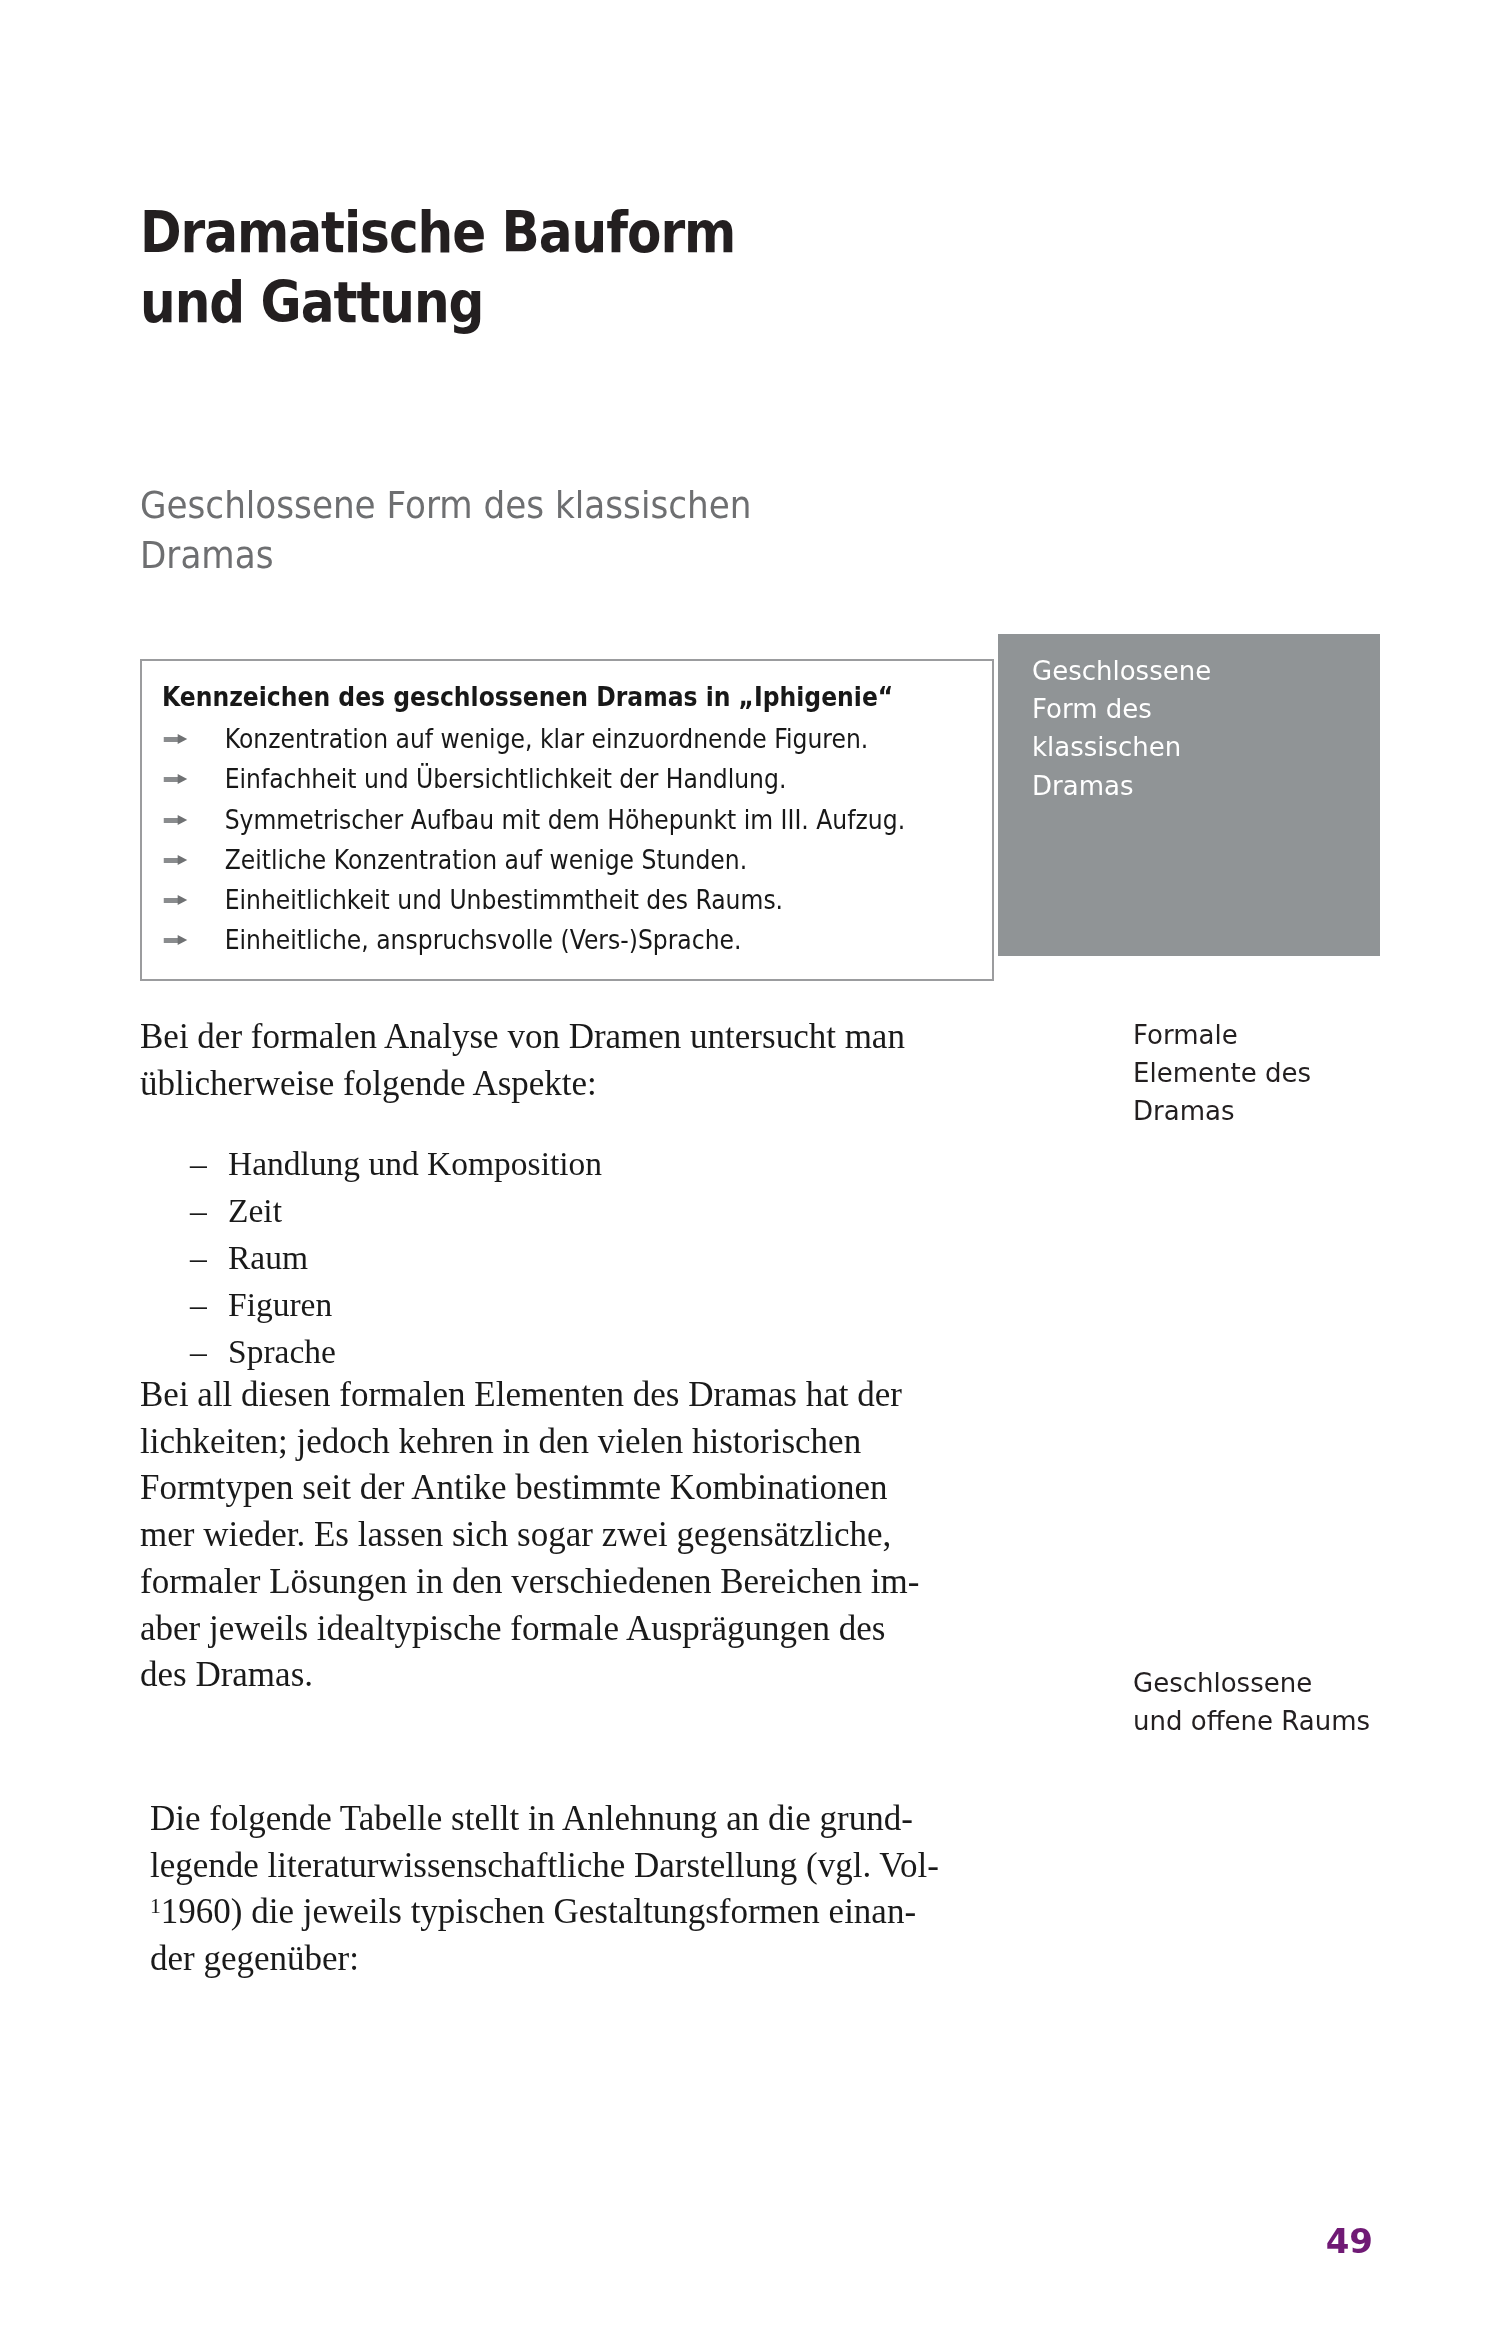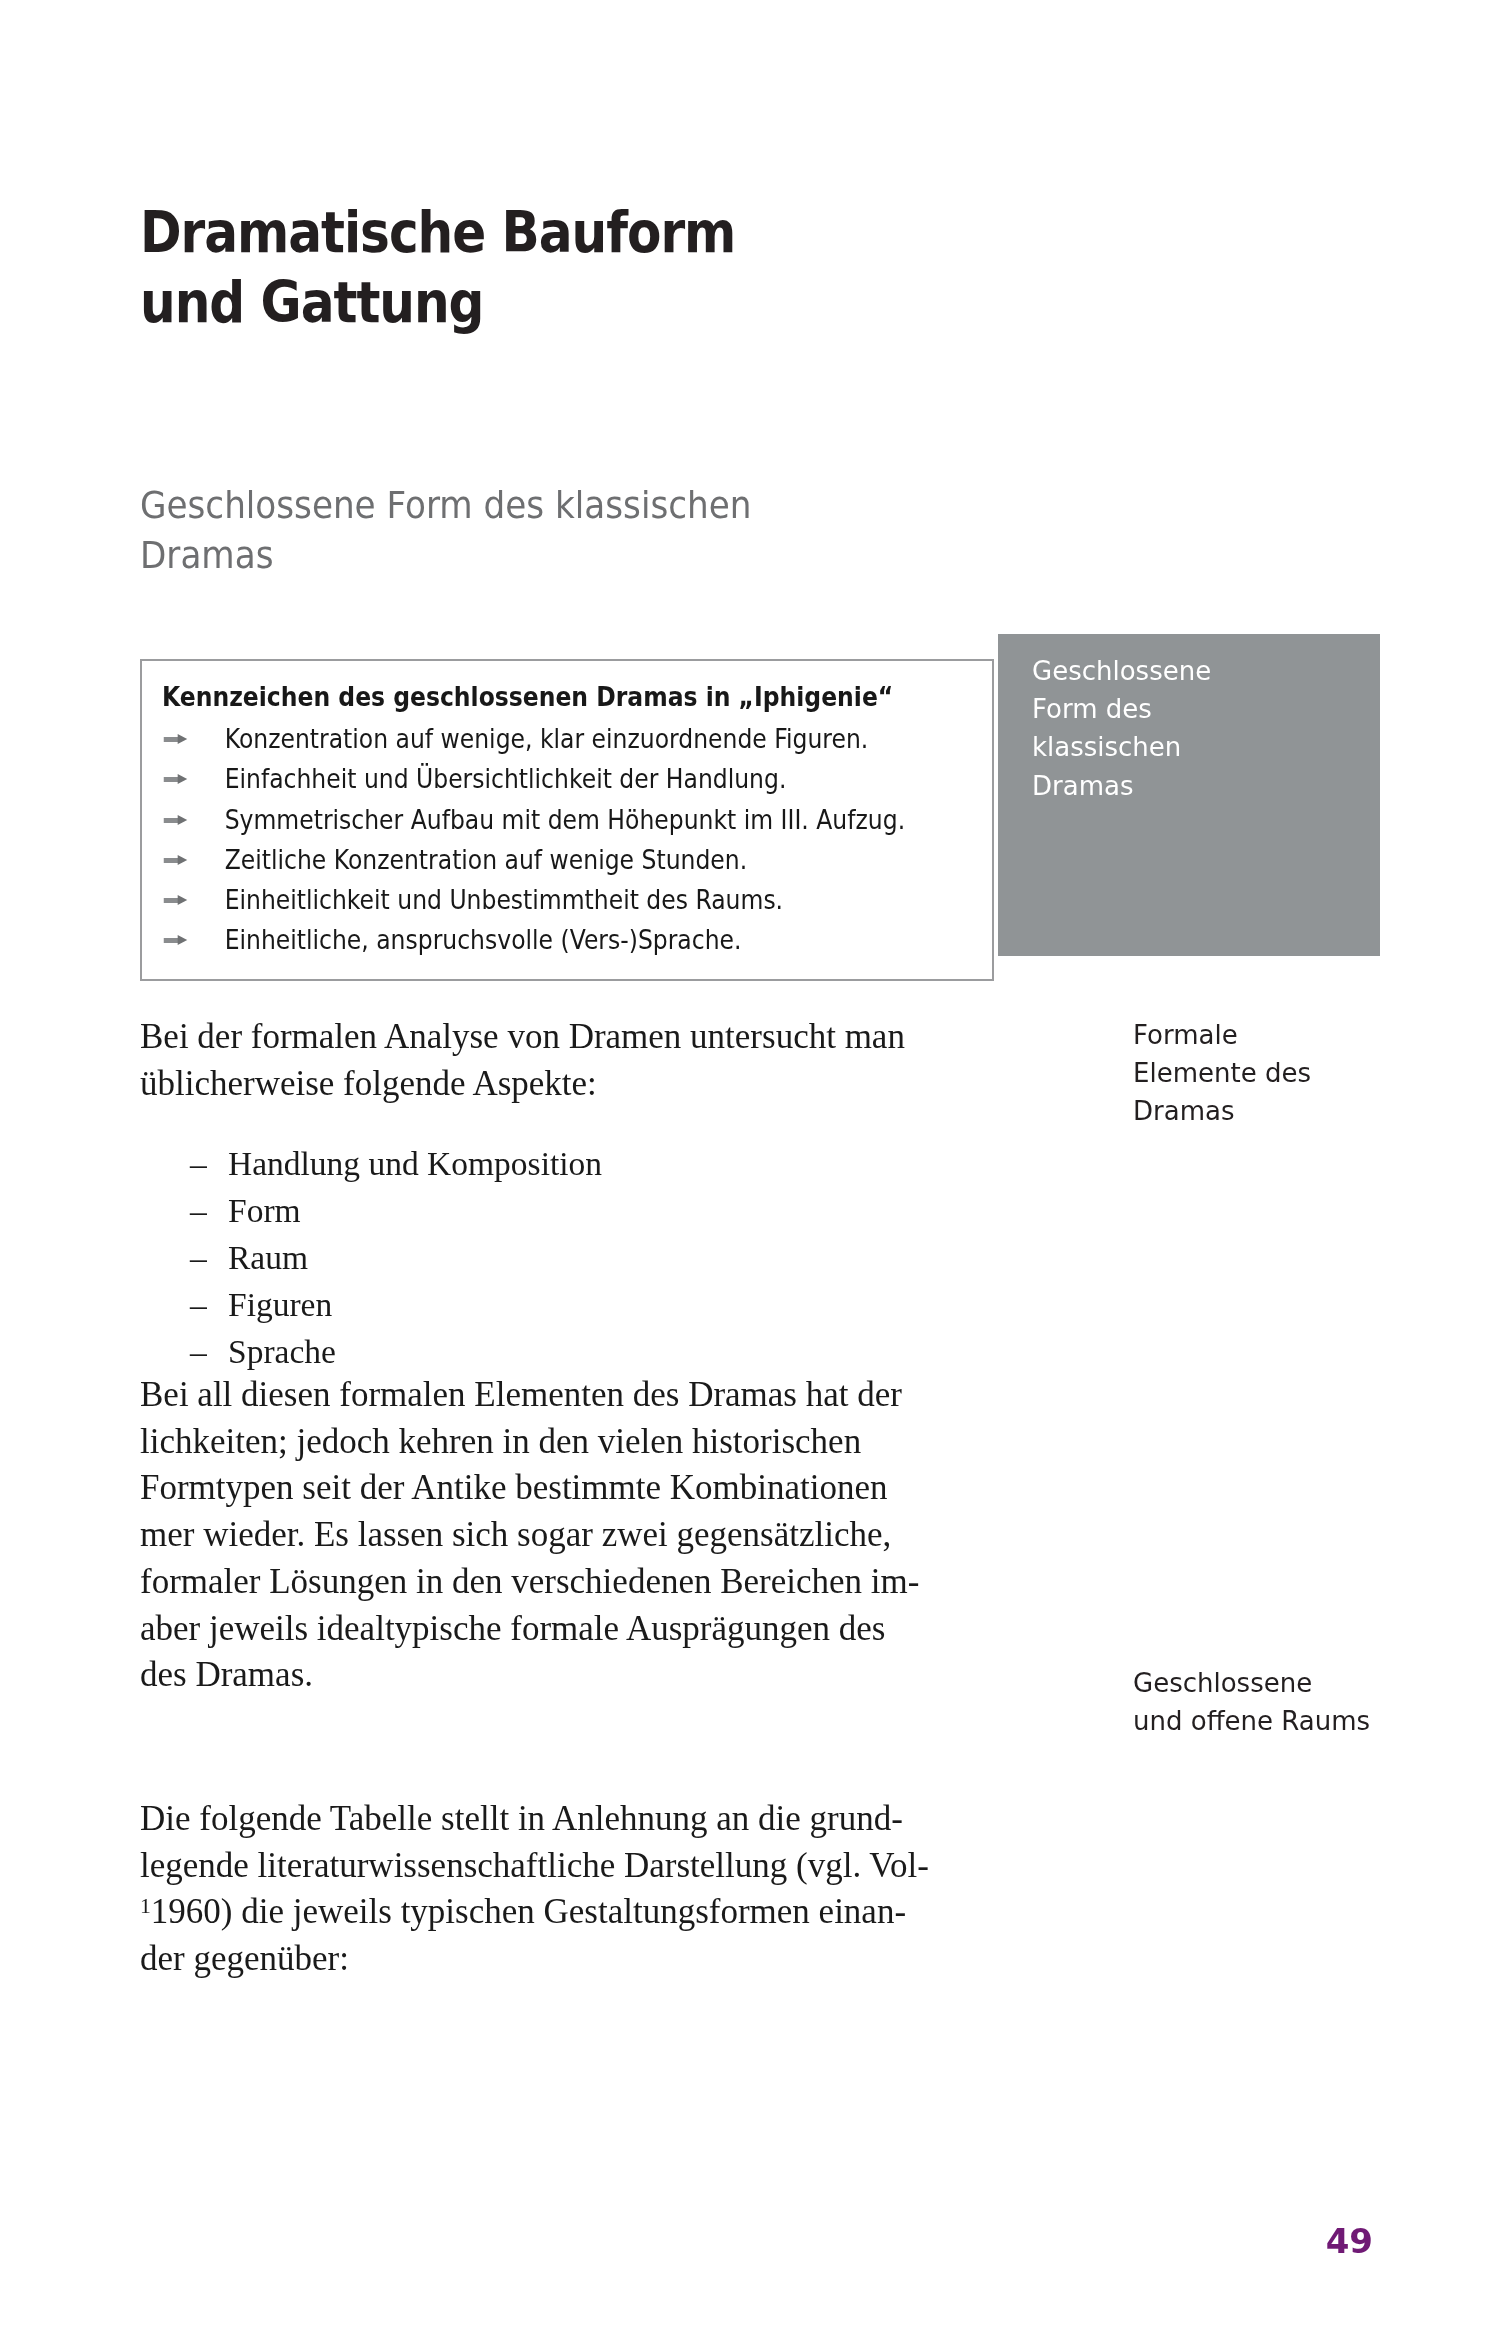--- a/index.html
+++ b/index.html
@@ -163,21 +163,21 @@
     text-align: justify;
     text-justify: inter-word;
   }
   .para .ln {
     display: block;
     white-space: nowrap;
   }
 
   .p-intro { position: absolute; top: 1014px; }
   .p-main  { position: absolute; top: 1372px; }
-  .p-tab   { position: absolute; top: 1796px; }
+  .p-tab   { position: absolute; top: 1796px; margin-left: 10px; }
 
   .dash-list {
     position: absolute;
     left: 140px;
     top: 1140px;
     list-style: none;
     margin: 0;
     padding: 0;
     font-family: "Liberation Serif", "DejaVu Serif", serif;
     font-size: 33.5px;
@@ -312,21 +312,21 @@
     </p>
   </div>
 
   <ul class="dash-list">
     <li>
       <span class="dash">–</span>
       <span>Handlung und Komposition</span>
     </li>
     <li>
       <span class="dash">–</span>
-      <span>Form</span>
+      <span>Zeit</span>
     </li>
     <li>
       <span class="dash">–</span>
       <span>Raum</span>
     </li>
     <li>
       <span class="dash">–</span>
       <span>Figuren</span>
     </li>
     <li>

